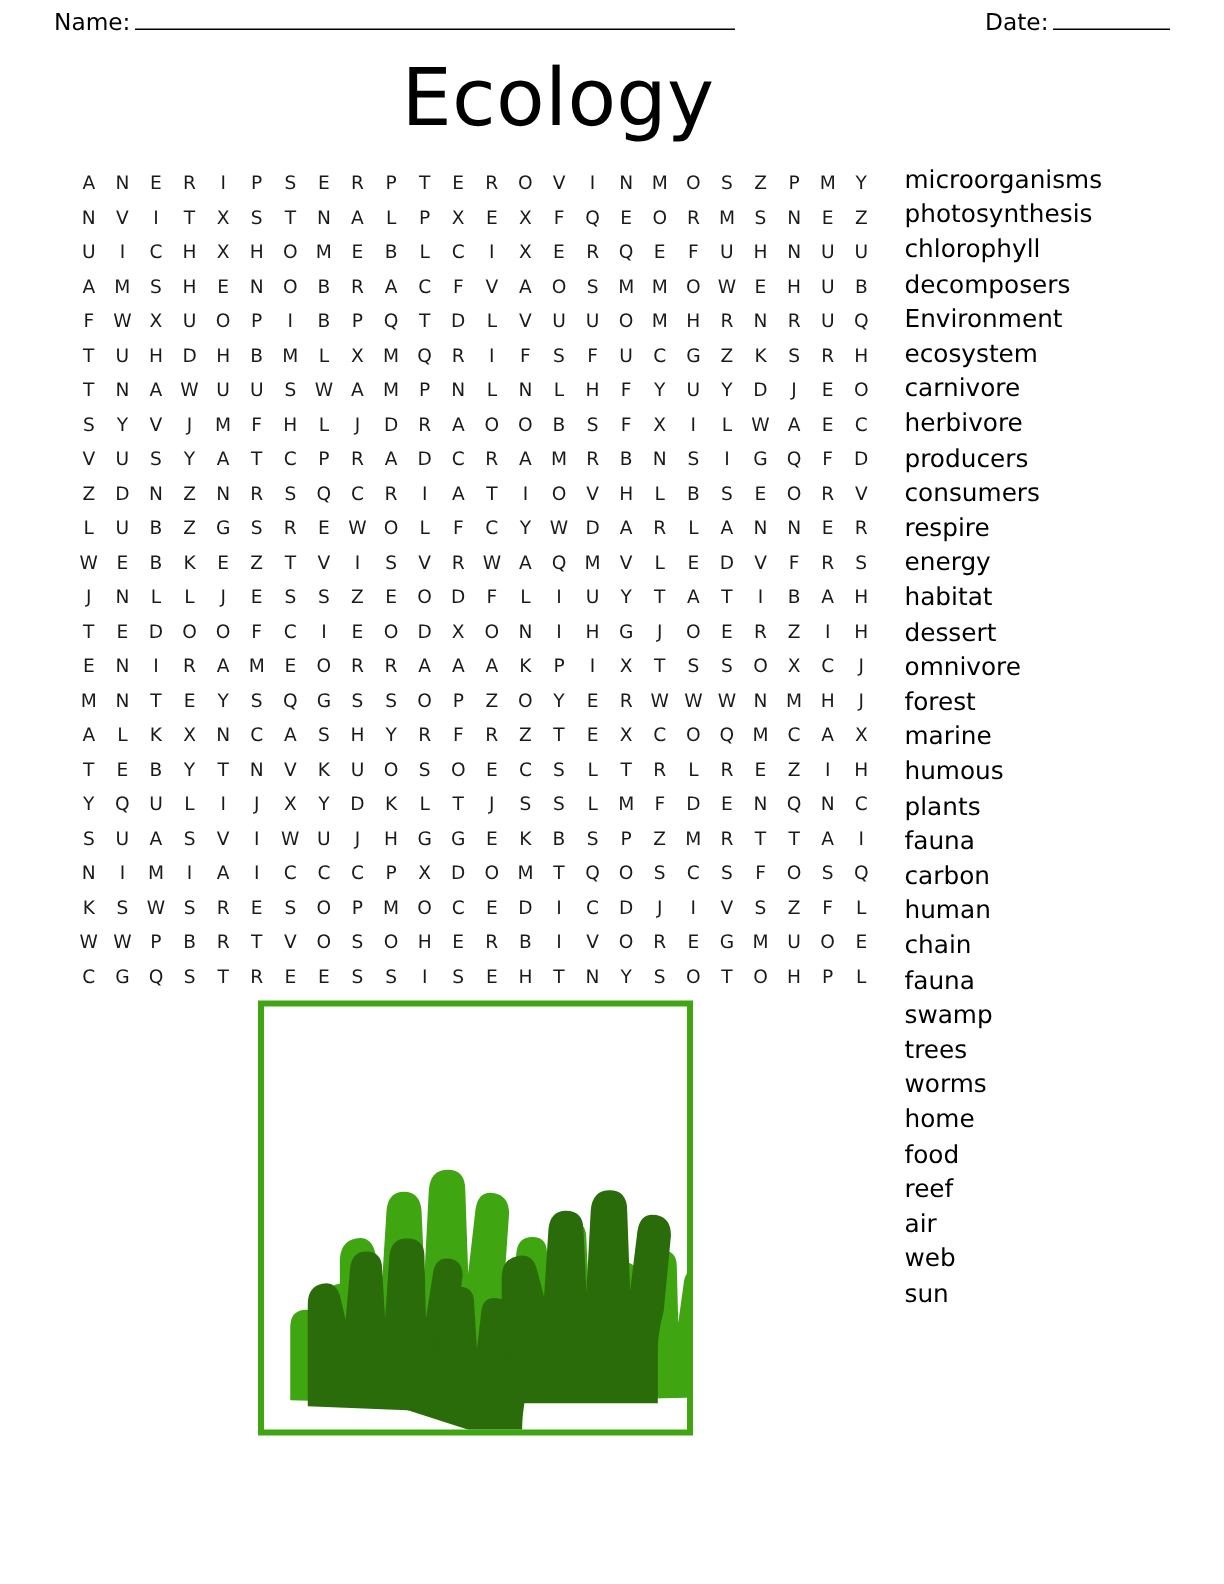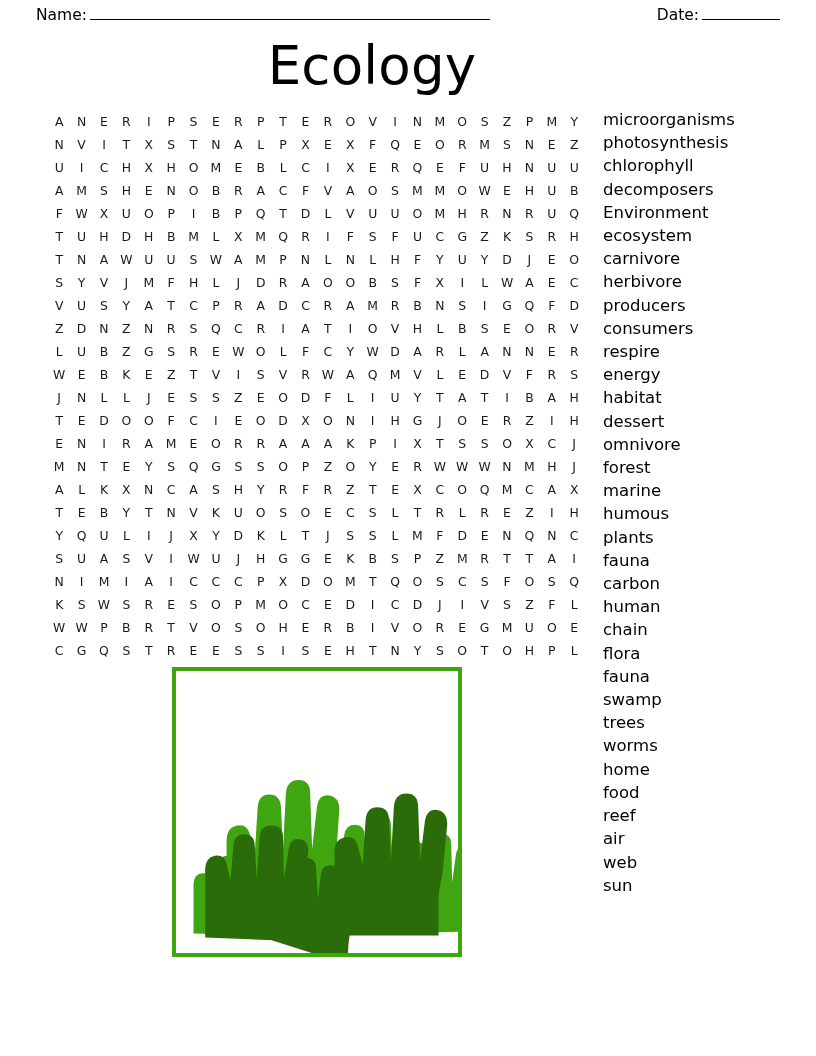--- a/index.html
+++ b/index.html
@@ -719,21 +719,20 @@
     <div class="word">dessert</div>
     <div class="word">omnivore</div>
     <div class="word">forest</div>
     <div class="word">marine</div>
     <div class="word">humous</div>
     <div class="word">plants</div>
     <div class="word">fauna</div>
     <div class="word">carbon</div>
     <div class="word">human</div>
     <div class="word">chain</div>
-    <div class="word">flora</div>
     <div class="word">fauna</div>
     <div class="word">swamp</div>
     <div class="word">trees</div>
     <div class="word">worms</div>
     <div class="word">home</div>
     <div class="word">food</div>
     <div class="word">reef</div>
     <div class="word">air</div>
     <div class="word">web</div>
     <div class="word">sun</div>

